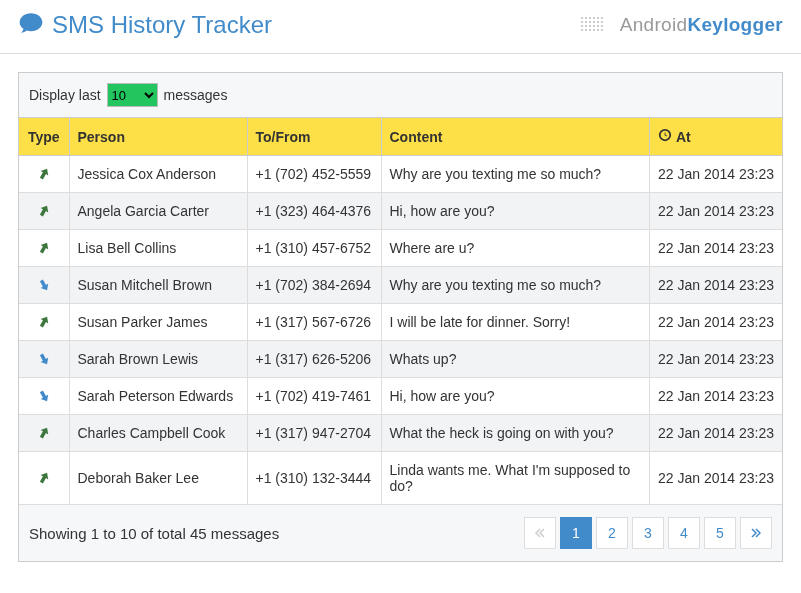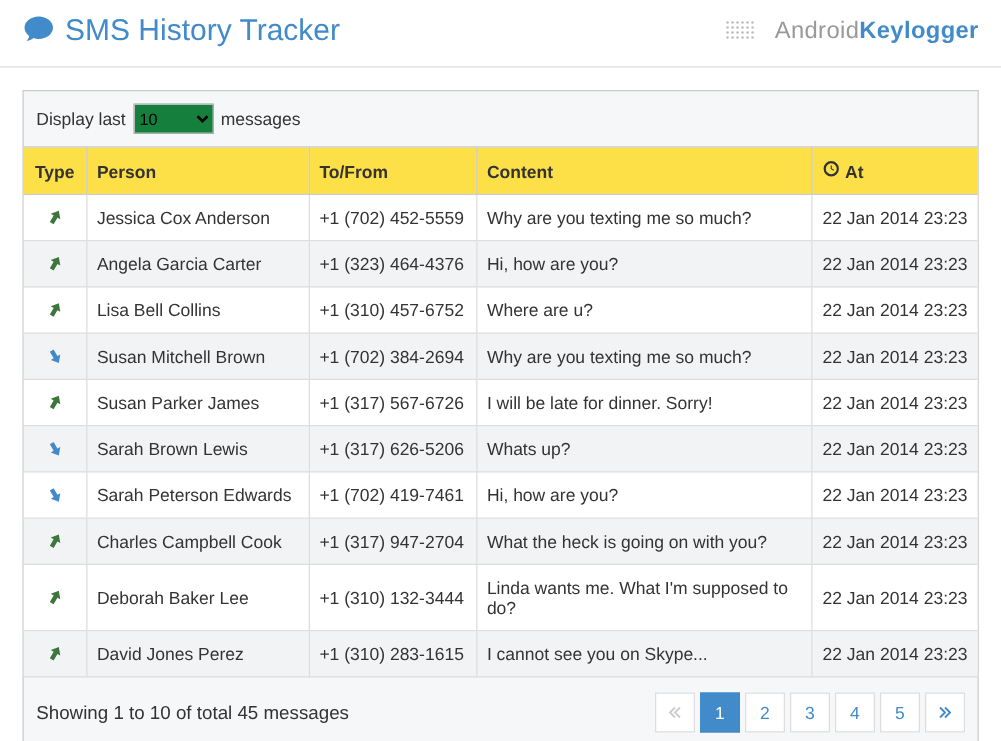--- a/index.html
+++ b/index.html
@@ -49,23 +49,23 @@
     justify-content: space-between;
     align-items: center;
     padding: 10px 0 10px 0;
     color: #333;
   }
   .toolbar-left { display:flex; align-items:center; gap:6px; padding-left:10px;}
   .toolbar-right { display:flex; align-items:center; gap:8px; padding-right:10px;}
   select {
     font-size: 13px;
     height: 24px;
-    width: 64px;
+    width: 51px;
     border: 1px solid #bbb;
-    background: #15803d;
+    background: #22c55e;
   }
   input[type="text"].search {
     width: 144px;
     height: 24px;
     border: 1px solid #ccc;
     padding: 2px 6px;
     font-size: 13px;
     background:#fff;
   }
 
@@ -285,29 +285,20 @@
         </tr>
         <tr>
           <td class="col-type"><span class="arrow-out"><svg viewBox="0 0 16 16">
                 <path d="M6 14v-7H3l5-6 5 6h-3v7z" transform="rotate(30 8 8)"></path>
               </svg></span></td>
           <td class="col-person">Deborah Baker Lee</td>
           <td class="col-phone">+1 (310) 132-3444</td>
           <td class="col-content">Linda wants me. What I'm supposed to do?</td>
           <td class="col-at">22 Jan 2014 23:23</td>
         </tr>
-        <tr>
-          <td class="col-type"><span class="arrow-out"><svg viewBox="0 0 16 16">
-                <path d="M6 14v-7H3l5-6 5 6h-3v7z" transform="rotate(30 8 8)"></path>
-              </svg></span></td>
-          <td class="col-person">David Jones Perez</td>
-          <td class="col-phone">+1 (310) 283-1615</td>
-          <td class="col-content">I cannot see you on Skype...</td>
-          <td class="col-at">22 Jan 2014 23:23</td>
-        </tr>
       </tbody>
   </table>
 
   <div class="footer">
     <span>Showing 1 to 10 of total 45 messages</span>
     <div class="pagination" id="pagination">
         <div class="page-btn disabled">
           <svg viewBox="0 0 10 10">
             <path d="M5 1L1 5l4 4M9 1L5 5l4 4" stroke="currentColor" stroke-width="1.5" fill="none"></path>
           </svg>

